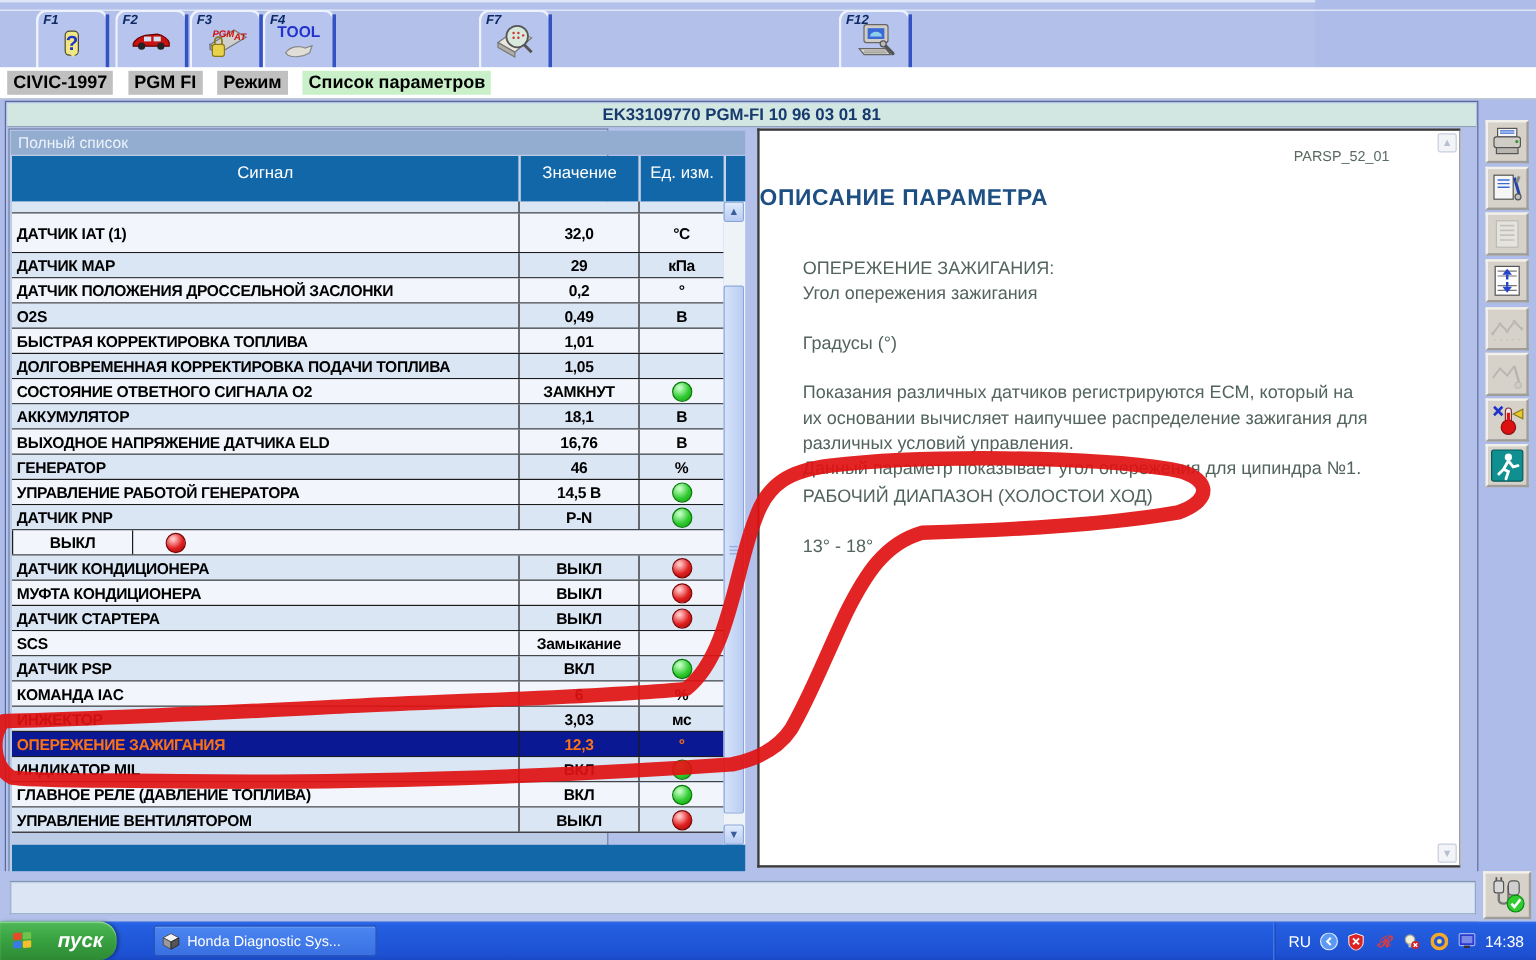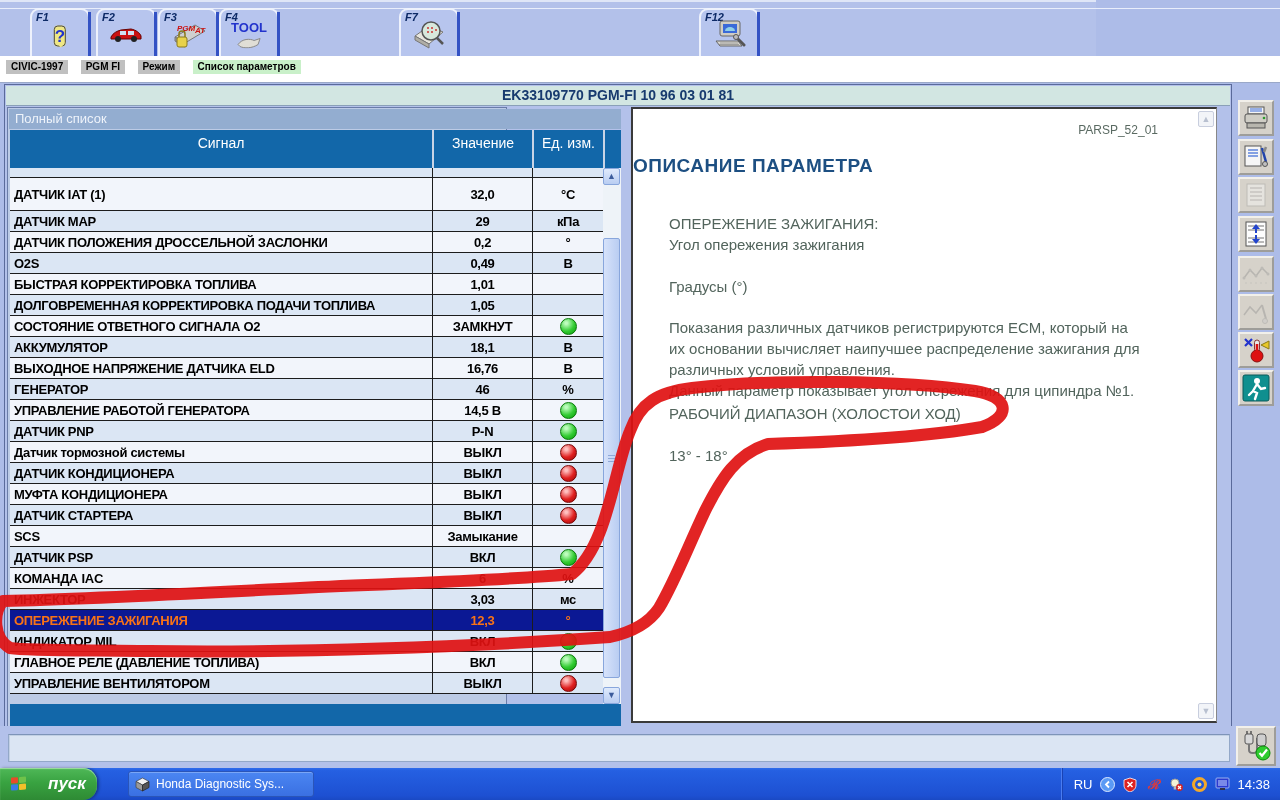--- a/index.html
+++ b/index.html
@@ -10,21 +10,21 @@
   #topbar .topline{position:absolute;left:0;top:6px;width:1280px;height:1px;background:#e9eefb;}
   .fbtn{position:absolute;top:6px;width:60px;height:49px;background:#b7c5ee;border:2px solid #eef2fc;border-bottom:none;border-radius:9px 9px 0 0;box-sizing:border-box;}
   .fbtn:after{content:"";position:absolute;right:-3px;top:2px;bottom:0;width:3px;background:#3352c4;}
   .fkey{position:absolute;left:4px;top:1px;font-style:italic;font-weight:bold;font-size:11px;color:#0d2a66;}
   .ficon{position:absolute;left:50%;top:55%;transform:translate(-50%,-50%);}
   
   .help-bubble{width:25px;height:24px;background:#efe784;border:1px solid #444;border-radius:4px;position:relative;color:#2233cc;font-weight:bold;font-size:17px;text-align:center;line-height:23px;}
   .help-bubble:after{content:"";position:absolute;left:2px;bottom:-6px;border:4px solid transparent;border-top-color:#efe784;}
   
   #crumbs{position:absolute;left:0;top:56px;width:1280px;height:26px;background:#ffffff;border-bottom:1px solid #9aa8c8;}
-  .crumb{display:inline-block;margin:3px 2px 0 6px;padding:1px 5px 2px 5px;font-weight:bold;font-size:10px;color:#000;}
+  .crumb{display:inline-block;margin:3px 2px 0 6px;padding:1px 5px 2px 5px;font-weight:bold;font-size:15px;color:#000;}
   .crumb.gray{background:#c0c0c0;}
   .crumb.green{background:#c9f0c9;}
   
   #appwin{position:absolute;left:4px;top:84px;width:1228px;height:684px;background:#b3c1ea;border:1px solid #5a6a9a;box-sizing:border-box;}
   #apptitle{position:absolute;left:1px;top:1px;width:1224px;height:19px;background:#d2e6e2;border-bottom:1px solid #8aa0b8;text-align:center;font-weight:bold;font-size:14px;color:#173a6e;line-height:19px;}
   
   #listpanel{position:absolute;left:2px;top:22px;width:500px;height:624px;background:#bccbe6;border:1px solid #6a7ca8;box-sizing:border-box;}
   #listheadbar{position:absolute;left:1px;top:1px;width:612px;height:20px;background:#93add0;color:#eef3fa;font-size:13px;line-height:20px;padding-left:6px;box-sizing:border-box;}
   #thead{position:absolute;left:2px;top:22px;width:611px;height:38px;background:#1267a9;color:#fff;font-size:14px;display:flex;}
   #thead .hc{box-sizing:border-box;padding-top:5px;text-align:center;border-left:2px solid #c8d4e6;}
@@ -246,21 +246,20 @@
             </div>
           </div>
           <div class="trow">
             <div class="cell sig">ДАТЧИК PNP</div>
             <div class="cell val">P-N</div>
             <div class="cell unit">
               <span class="dot green"></span>
             </div>
           </div>
           <div class="trow">
-            <div class="cell sig">Датчик тормозной системы</div>
             <div class="cell val">ВЫКЛ</div>
             <div class="cell unit">
               <span class="dot red"></span>
             </div>
           </div>
           <div class="trow">
             <div class="cell sig">ДАТЧИК КОНДИЦИОНЕРА</div>
             <div class="cell val">ВЫКЛ</div>
             <div class="cell unit">
               <span class="dot red"></span>

